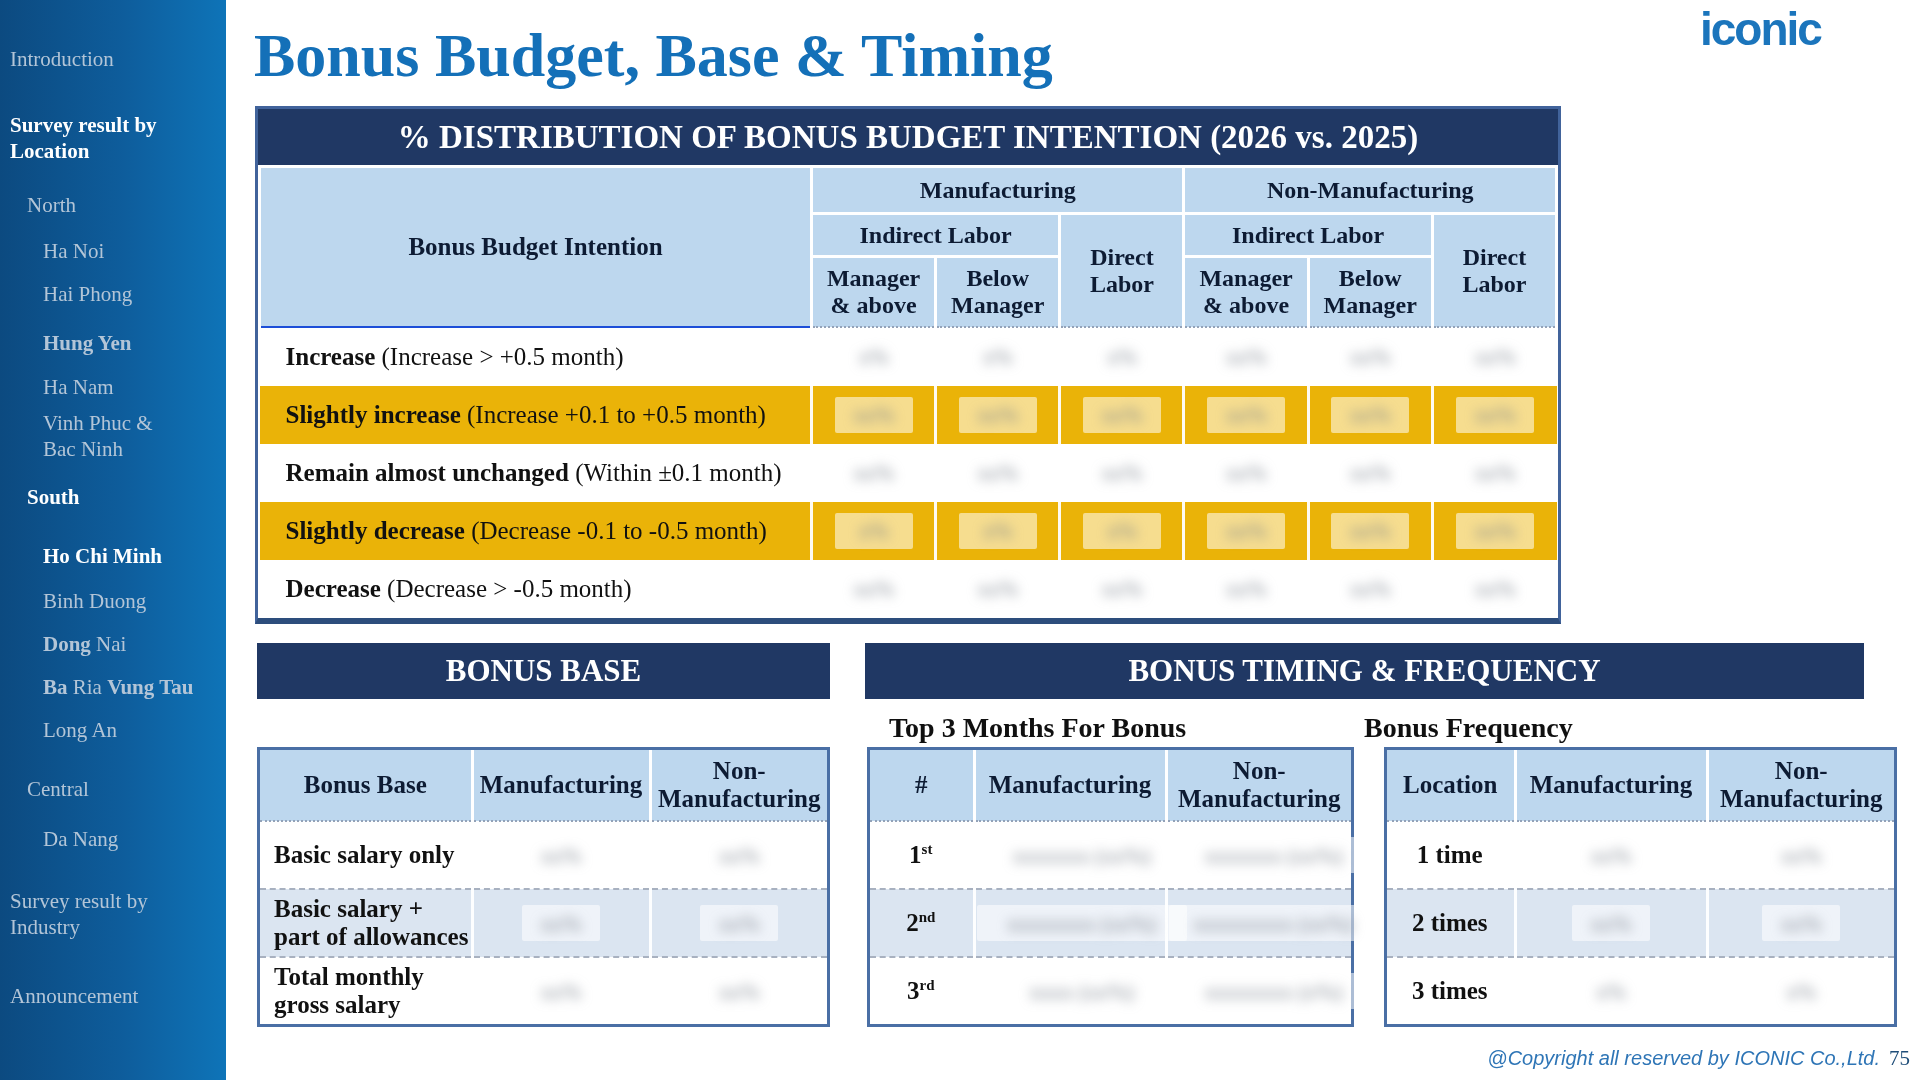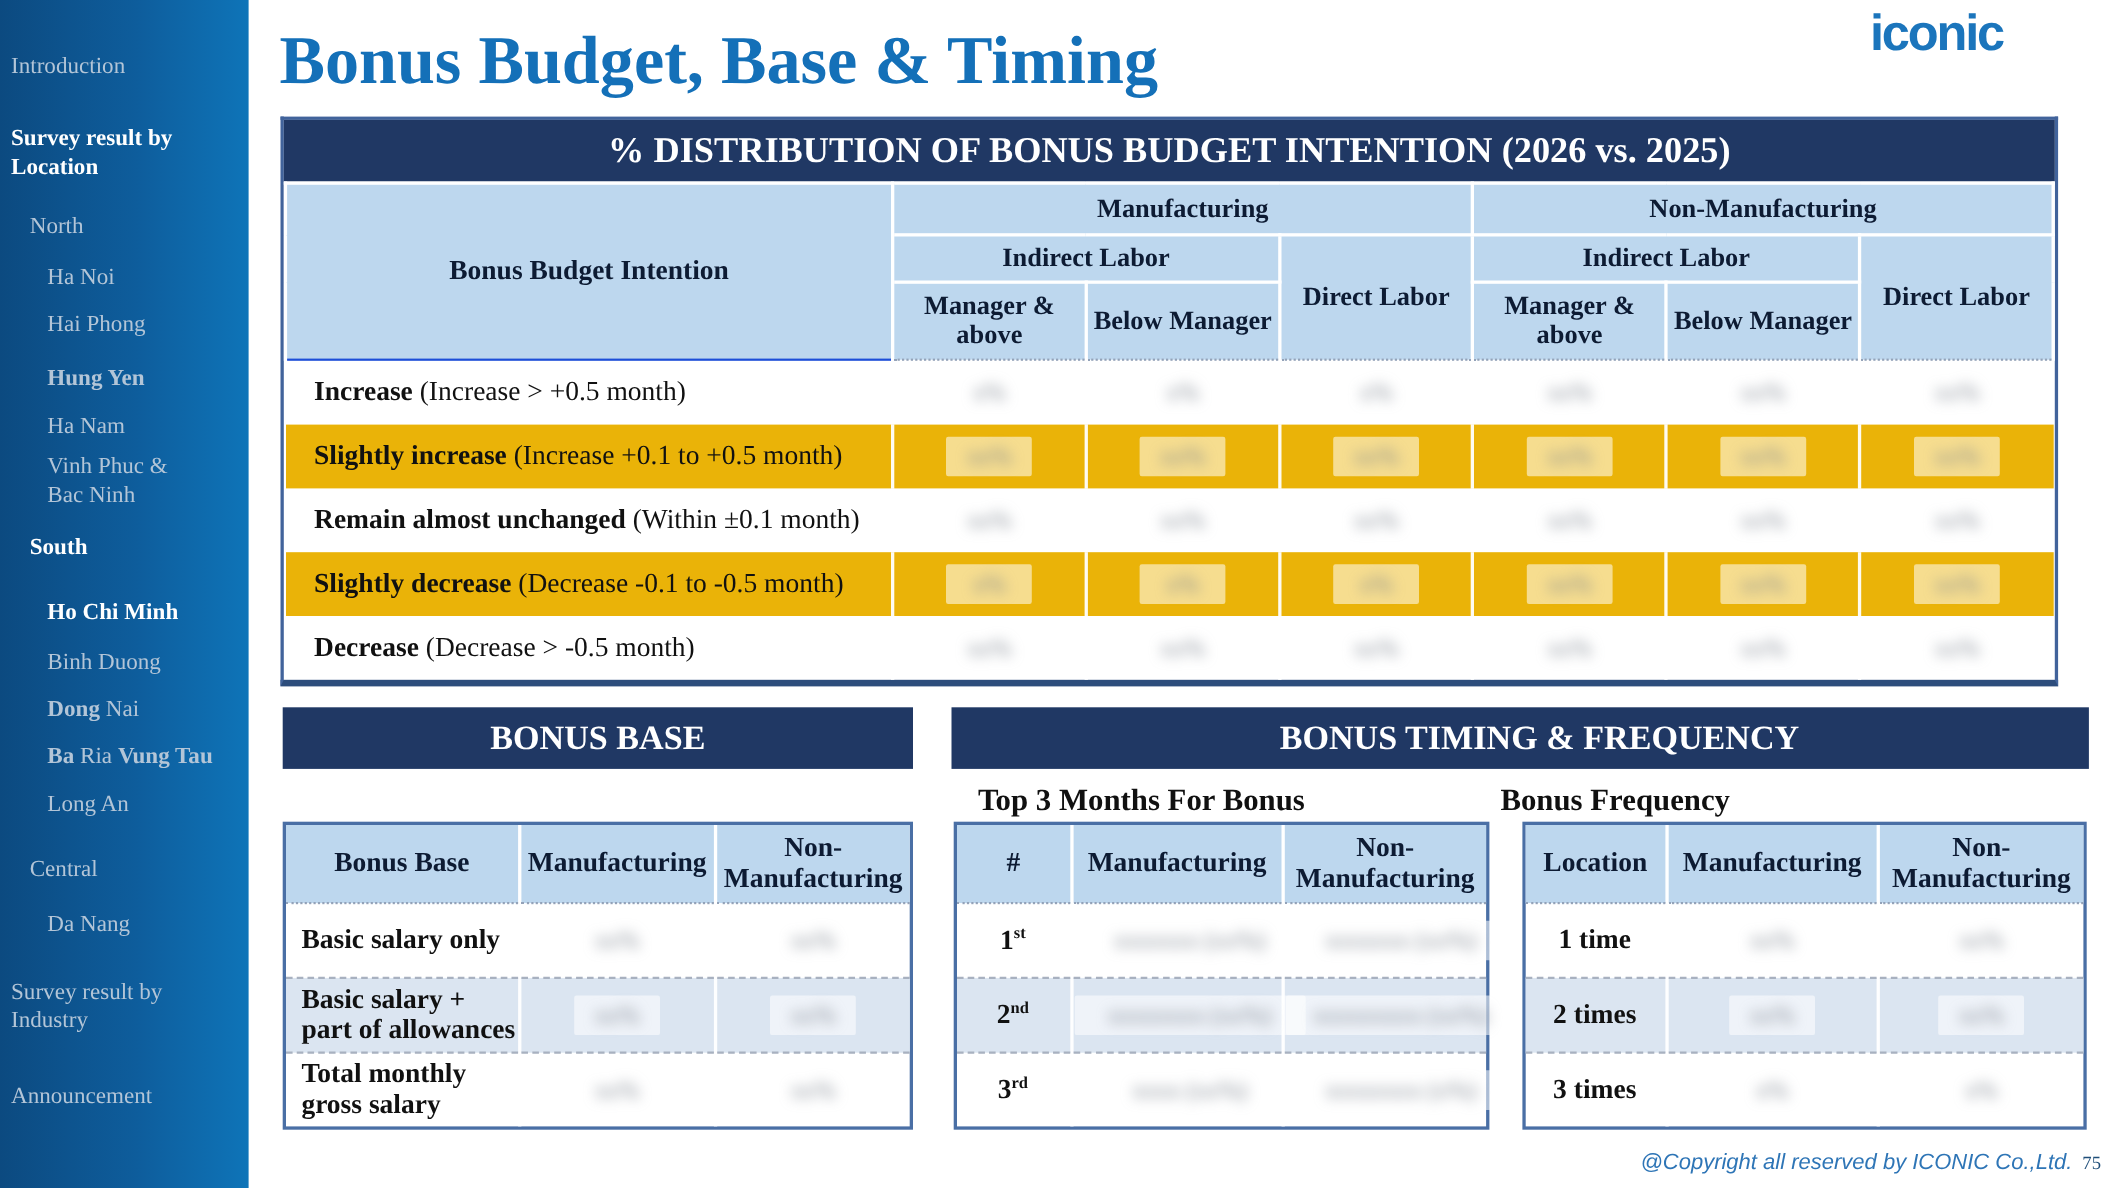--- a/index.html
+++ b/index.html
@@ -18,21 +18,21 @@
   .sb-item.wrap{width:122px;}
   .sb-item.narrow{width:170px;}
 
   
   .page-title{position:absolute;left:254px;top:20px;font-size:62px;font-weight:bold;
               color:#1470b8;letter-spacing:0px;}
   .logo{position:absolute;left:1700px;top:2px;font-family:"Liberation Sans",sans-serif;
         font-weight:bold;font-size:46px;color:#1b75bc;letter-spacing:-2px;}
 
   
-  .dist-wrap{position:absolute;left:255px;top:106px;width:1616px;
+  .dist-wrap{position:absolute;left:255px;top:106px;width:1306px;
              border:3px solid #41639b;border-bottom:6px solid #2d4d7c;box-sizing:border-box;}
   .dist-banner{height:56px;background:#203864;color:#ffffff;display:flex;
                align-items:center;justify-content:center;font-size:33px;font-weight:bold;}
   table.dist{width:100%;border-collapse:collapse;table-layout:fixed;}
   table.dist col.c-label{width:552px;}
   table.dist th{background:#bdd7ee;color:#0d1b33;font-weight:bold;font-size:24px;
                 border:3px solid #ffffff;padding:2px 4px;}
   table.dist thead tr.r1 th{height:40px;}
   table.dist thead tr.r2 th{height:36px;margin-top:28px;}
   table.dist thead tr.r3 th{height:64px;}
@@ -47,21 +47,21 @@
   
   .mask{display:inline-block;min-width:58px;height:36px;line-height:36px;
         background:rgba(255,255,255,.55);border-radius:2px;padding:0 10px;}
   .mask-wide{min-width:190px;}
   .redacted{filter:blur(6px);color:#79808b;font-size:22px;white-space:nowrap;}
 
   
   .banner2{position:absolute;top:643px;height:56px;background:#203864;color:#ffffff;
            display:flex;align-items:center;justify-content:center;font-size:31px;font-weight:bold;}
   #banner-base{left:257px;width:573px;}
-  #banner-timing{left:865px;width:999px;padding-left:35px;}
+  #banner-timing{left:865px;width:999px;}
   .subhead{position:absolute;top:712px;font-size:28px;font-weight:bold;color:#101010;}
   #subhead-top3{left:889px;}
   #subhead-freq{left:1364px;}
 
   
   .stable{position:absolute;top:747px;border:3px solid #4a6fa5;box-sizing:border-box;
           box-shadow:inset 0 0 0 3px #ffffff;background:#ffffff;}
   #tbl-base{left:257px;width:573px;}
   #tbl-top3{left:867px;width:487px;}
   #tbl-freq{left:1384px;width:513px;}
@@ -76,21 +76,21 @@
   .stable td.rlbl.center{text-align:center;padding-left:0;}
   .stable td.v{text-align:center;border-left:3px solid rgba(255,255,255,.95);}
   .stable sup{font-size:15px;}
   #tbl-base col.c0{width:212px;} #tbl-base col.c1{width:178px;}
   #tbl-top3 col.c0{width:104px;} #tbl-top3 col.c1{width:192px;}
   #tbl-freq col.c0{width:128px;} #tbl-freq col.c1{width:192px;}
 
   
   .footer{position:absolute;top:1046px;right:10px;display:flex;align-items:baseline;gap:9px;}
   .copyright{font-family:"Liberation Sans",sans-serif;font-style:italic;font-size:20px;color:#2e75b6;}
-  .pagenum{font-size:17px;color:#1f4e79;}
+  .pagenum{font-size:21px;color:#1f4e79;}
 </style>
 </head>
 <body>
 
 <div class="slide">
 
   <nav class="sidebar" id="sidebar">
       <div class="sb-item lvl0 tone-dim" style="top: 46px;"><span>Introduction</span></div>
       <div class="sb-item lvl0 tone-white narrow" style="top: 112px;"><span class="bp">Survey result by Location</span></div>
       <div class="sb-item lvl1 tone-dim" style="top: 192px;"><span>North</span></div>

